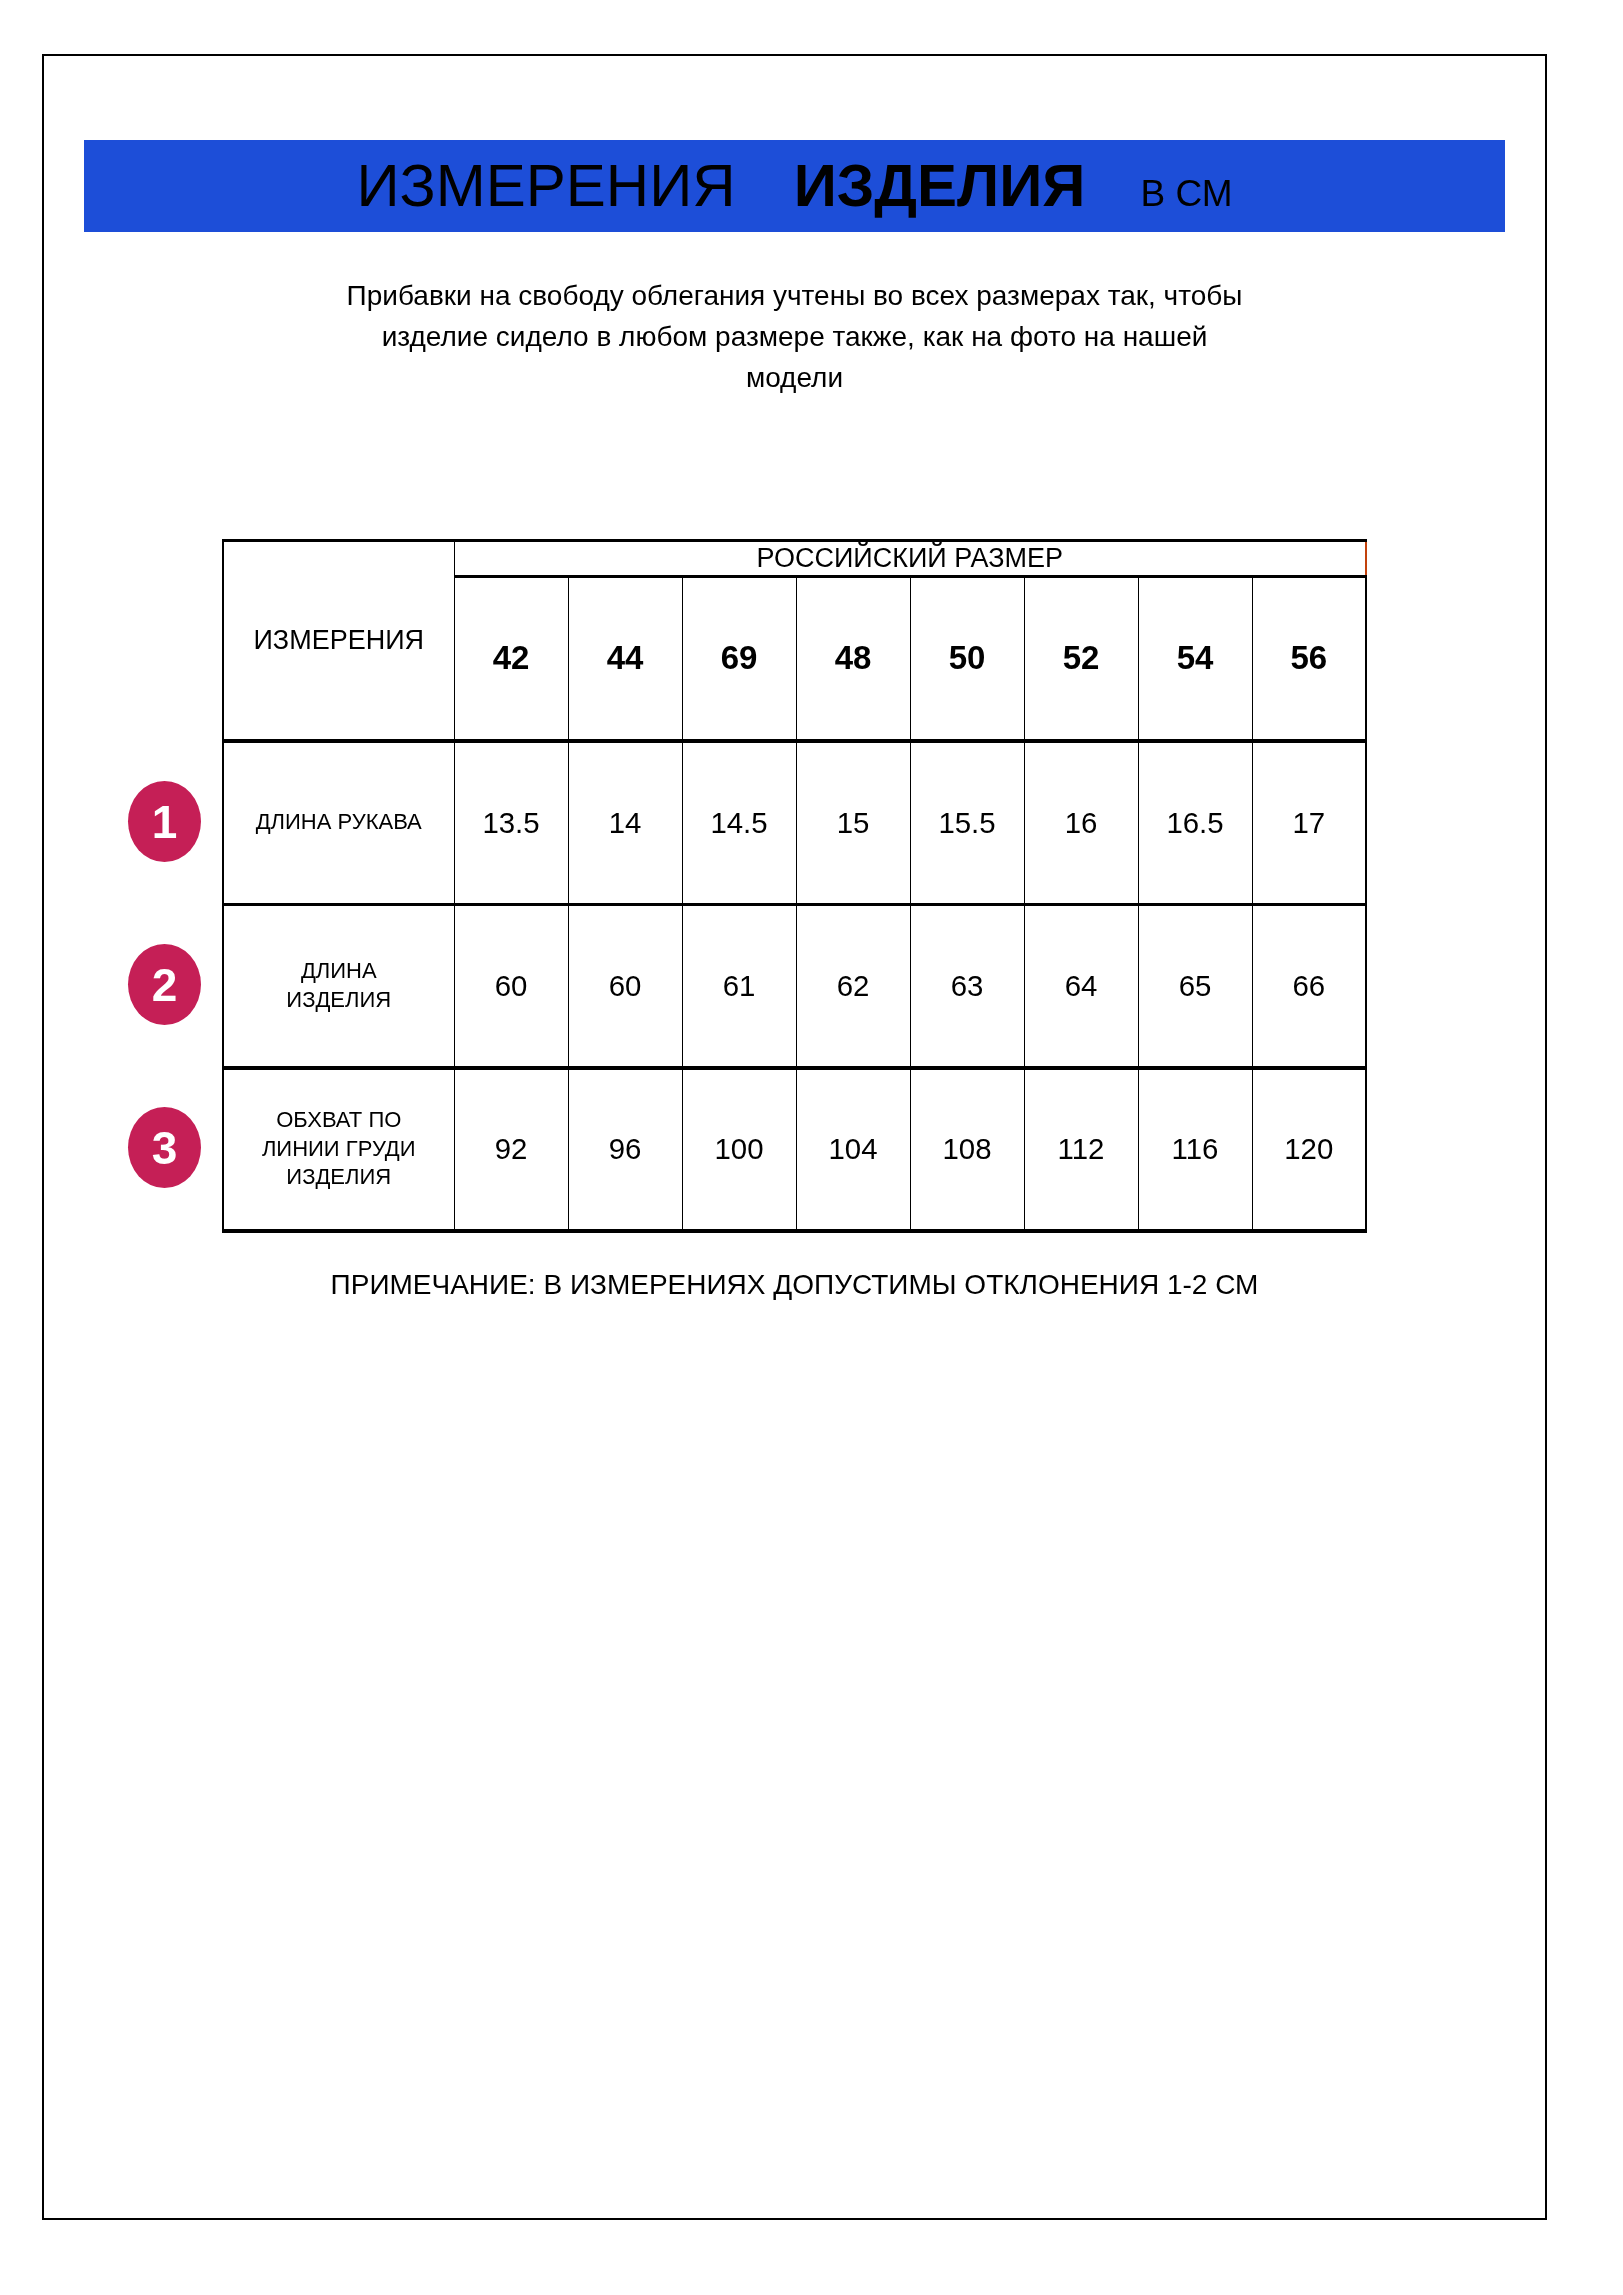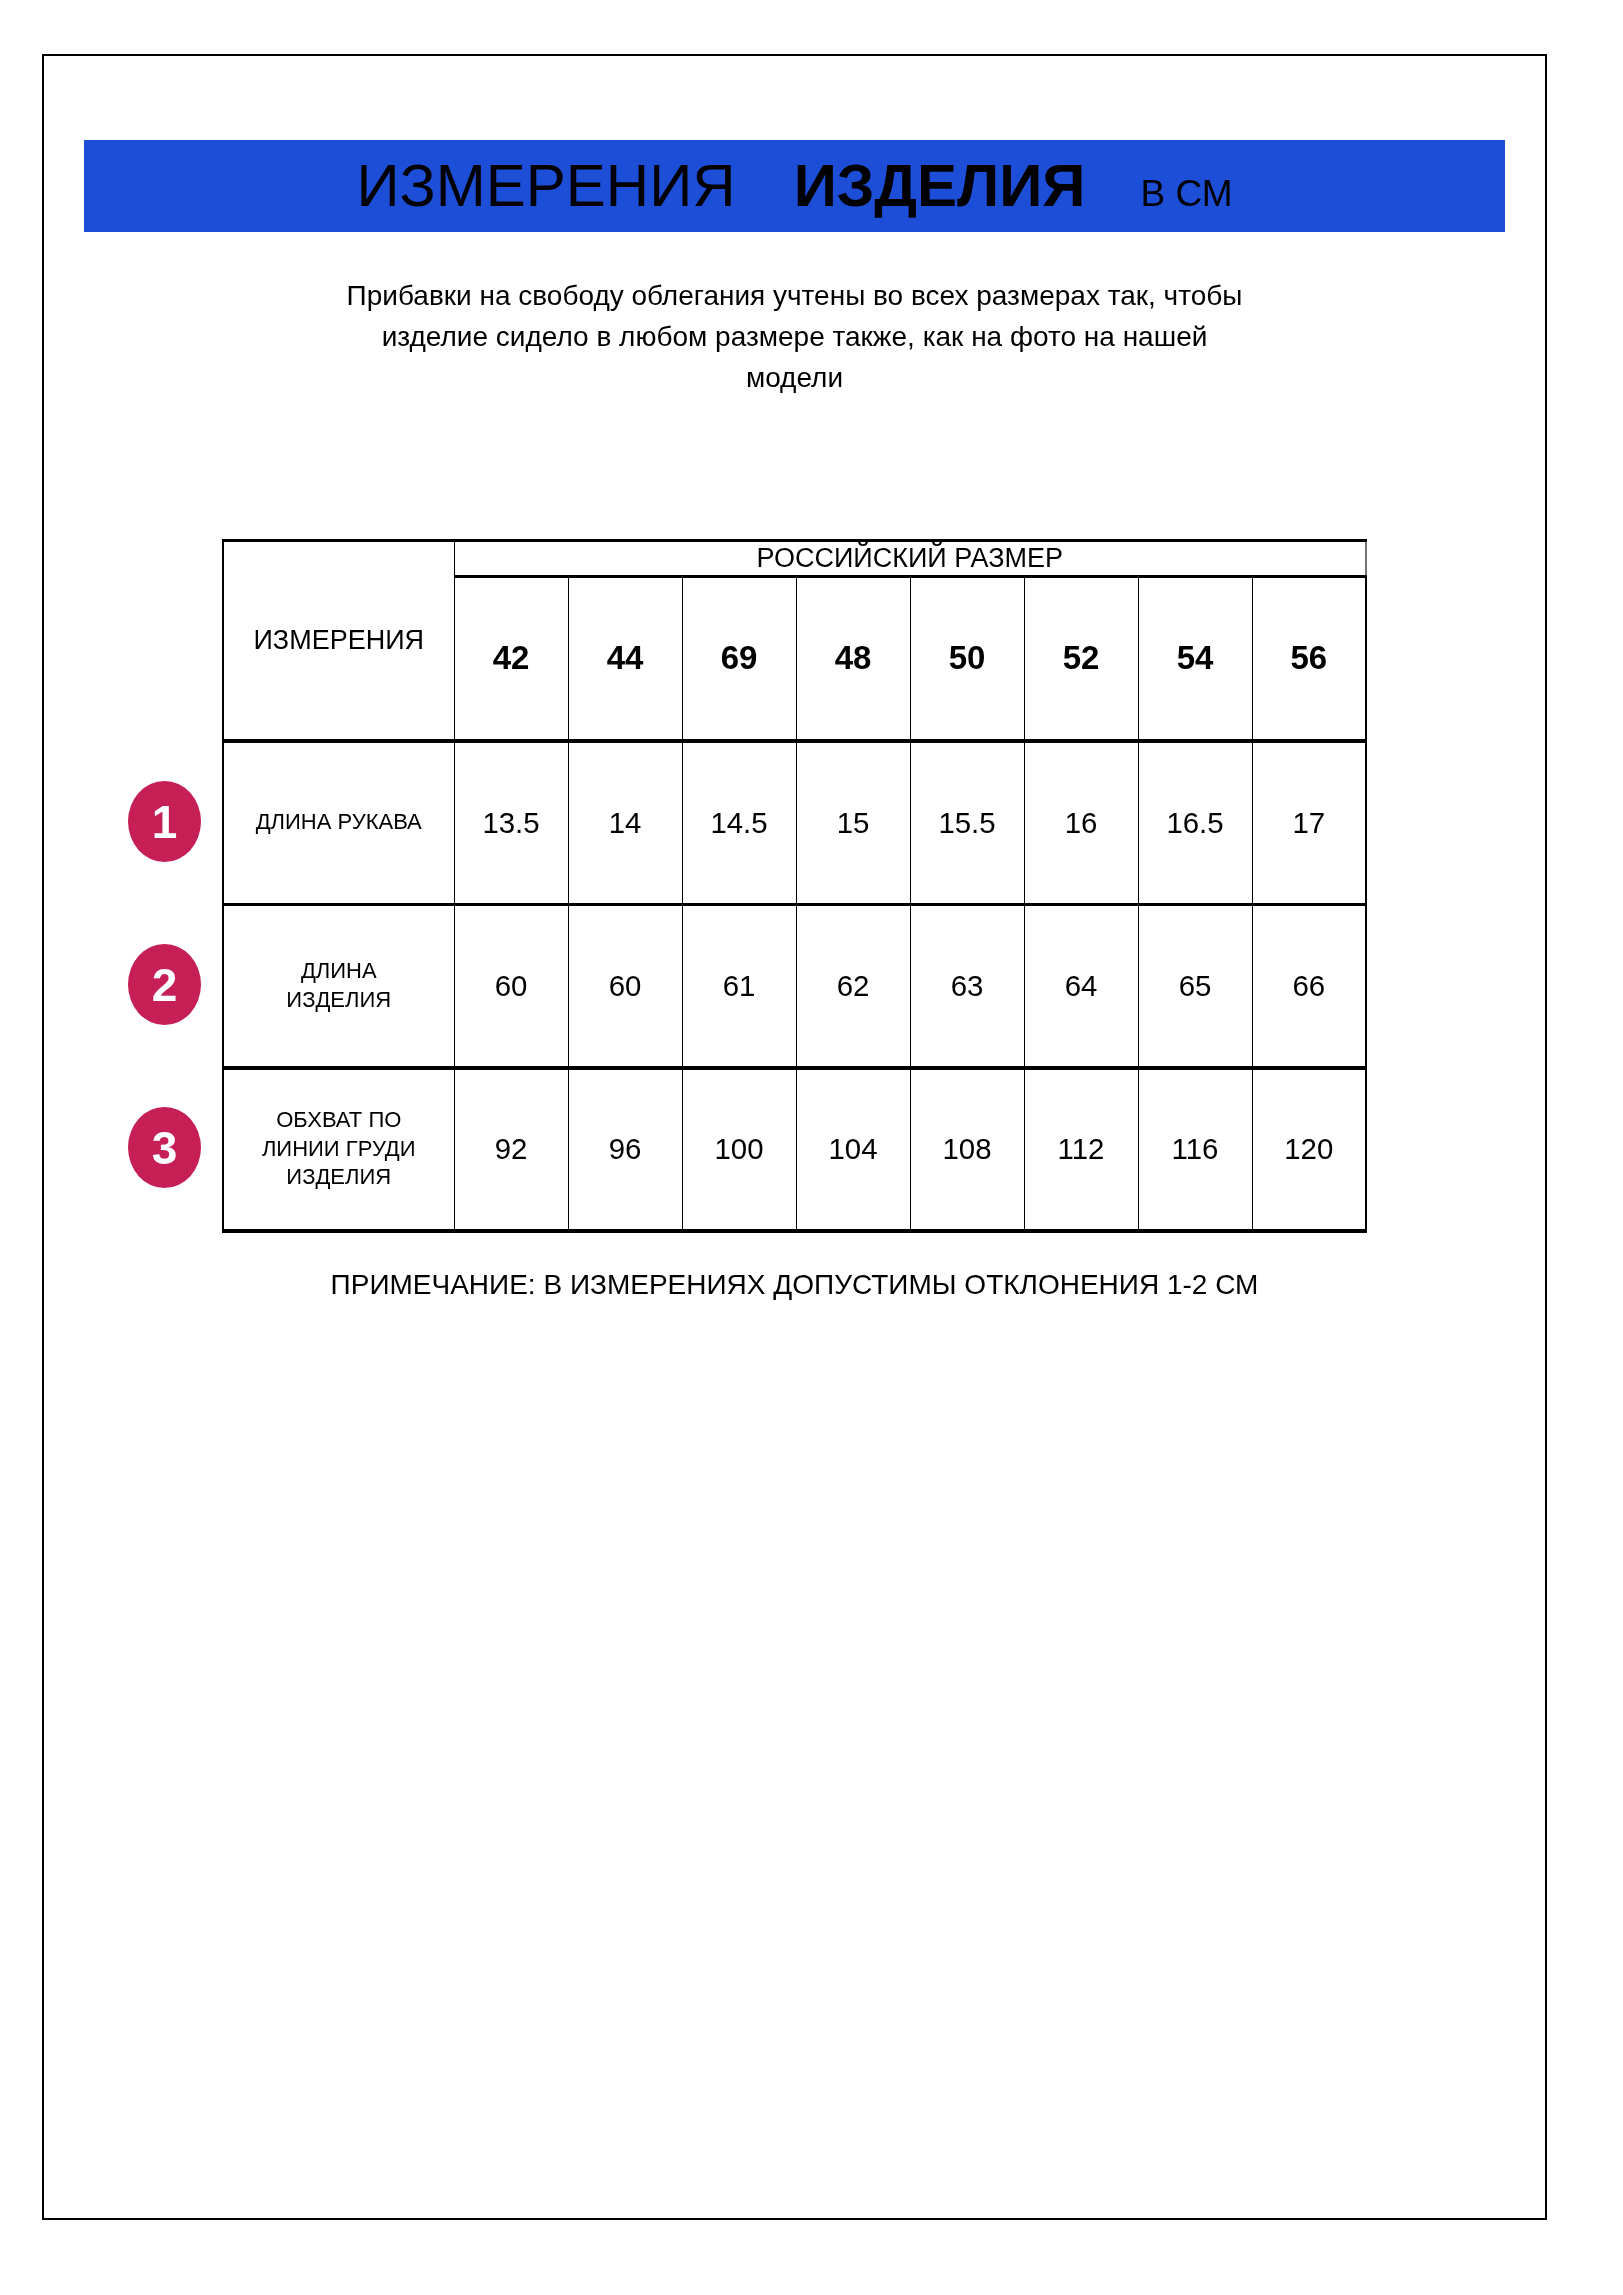--- a/index.html
+++ b/index.html
@@ -49,21 +49,21 @@
     border:1.3px solid #000;
     text-align:center;vertical-align:middle;
     padding:0;overflow:hidden;
   }
   .size-table tr.r-ghead{height:36px;}
   .size-table tr.r-sizes{height:164px;}
   .size-table tr.r-data1{height:164px;}
   .size-table tr.r-data2{height:163px;}
   .size-table tr.r-data3{height:163px;}
   .size-table td.corner{font-size:27px;border-bottom:4.6px solid #000;border-top:3.3px solid #000;border-left:2px solid #000;}
-  .size-table td.ghead{font-size:27px;border-bottom:3.9px solid #000;border-top:3.3px solid #000;border-right:2px solid #737373;}
+  .size-table td.ghead{font-size:27px;border-bottom:3.9px solid #000;border-top:3.3px solid #000;border-right:2px solid #c2410c;}
   .size-table td.size{font-size:33px;font-weight:700;border-bottom:4.6px solid #000;}
   .size-table td.rlabel{font-size:22px;line-height:1.3;white-space:pre-line;border-left:2px solid #000;margin-left:40px;}
   .size-table td.val{font-size:29.4px;}
   .size-table tr.r-sizes td:last-child,
   .size-table tr.r-data1 td:last-child,
   .size-table tr.r-data2 td:last-child,
   .size-table tr.r-data3 td:last-child{border-right:2px solid #000;}
   .size-table tr.r-data1 td{border-bottom:3.9px solid #000;}
   .size-table tr.r-data2 td{border-bottom:4.6px solid #000;}
   .size-table tr.r-data3 td{border-bottom:4.6px solid #000;}

